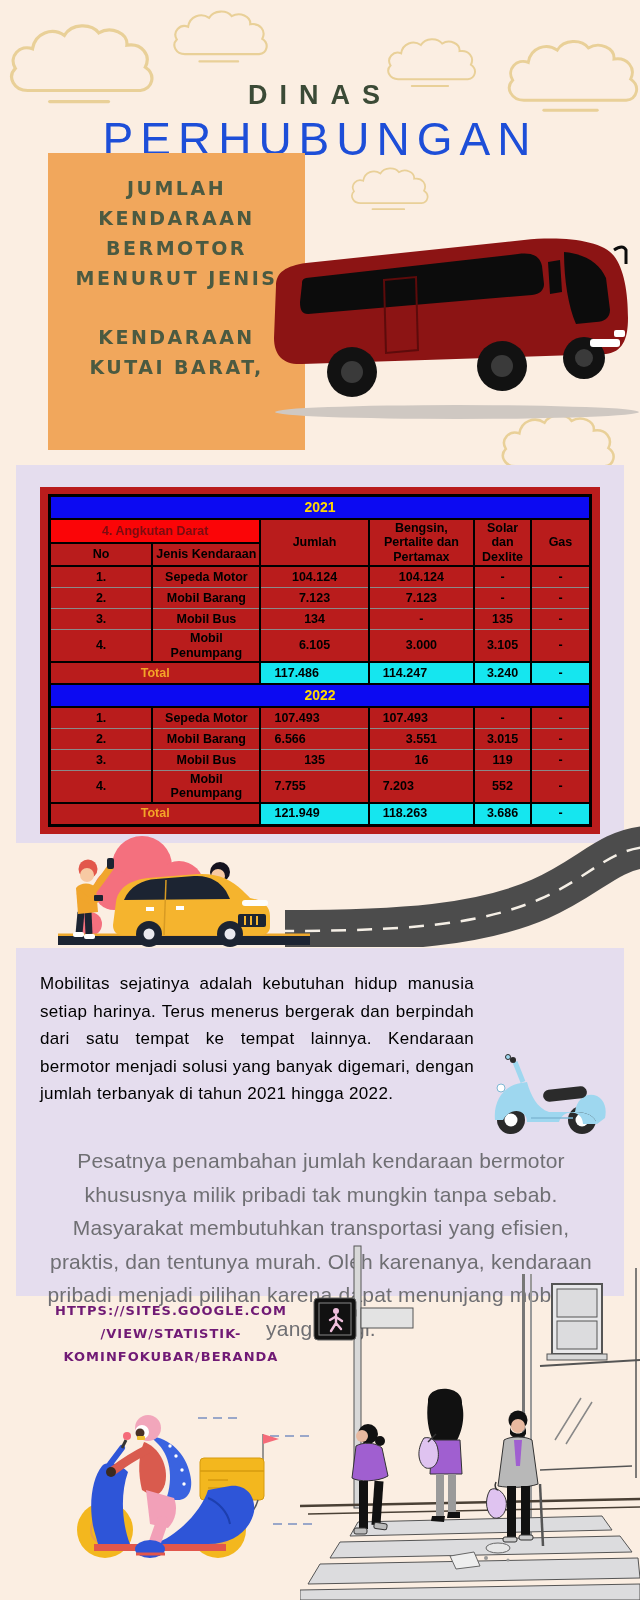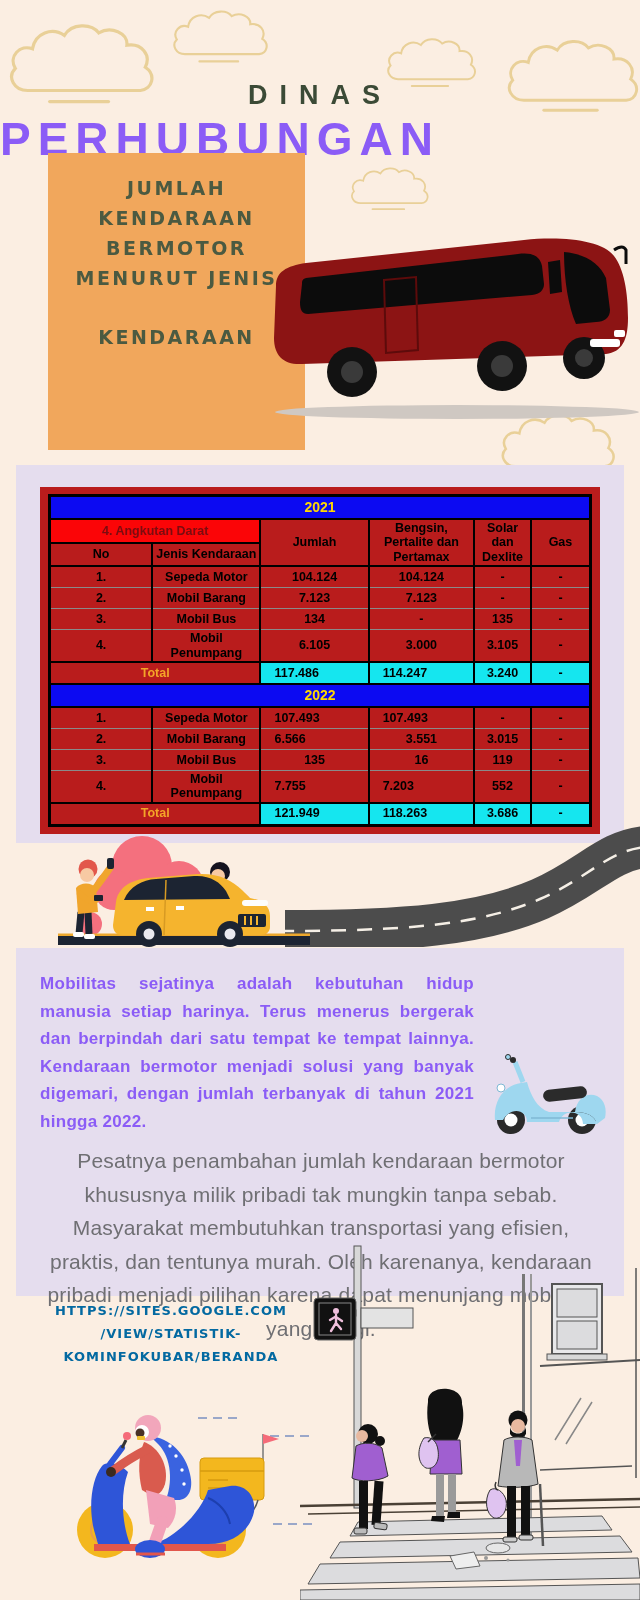--- a/index.html
+++ b/index.html
@@ -2,22 +2,22 @@
 <html><head>
 <meta charset="utf-8">
 <style>
   html,body{margin:0;padding:0;background:#d8d2cc;}
   .poster{position:relative;width:640px;height:1600px;background:#fbeee2;overflow:hidden;
           font-family:"Liberation Sans",sans-serif;}
   .cloud{position:absolute;color:#e9d098;}
   
   .title-dinas{position:absolute;top:80px;left:0;width:100%;text-align:center;
     font-size:27px;font-weight:bold;letter-spacing:12px;color:#3b4a36;}
-  .title-perhubungan{position:absolute;top:112px;left:0;width:100%;
-    font-size:46px;font-weight:bold;letter-spacing:7px;color:#8b5cf6;}
+  .title-perhubungan{position:absolute;top:112px;left:0;width:100%;text-align:center;
+    font-size:46px;font-weight:normal;letter-spacing:7px;color:#1d4ed8;}
   
   .info-box{position:absolute;left:48px;top:153px;width:257px;height:297px;background:#f1a75c;
     box-sizing:border-box;padding-top:20px;text-align:center;}
   .info-line{font-family:"DejaVu Sans",sans-serif;font-size:19px;font-weight:bold;
     letter-spacing:2.5px;color:#4b5a41;line-height:30px;}
   .info-gap{height:29px;}
   
   .table-panel{position:absolute;left:16px;top:465px;width:608px;height:378px;background:#e5ddee;}
   .table-card{position:absolute;left:40px;top:487px;width:560px;background:#b91c1c;
     box-sizing:border-box;padding:7px 8px;}
@@ -30,27 +30,27 @@
   .vt tr.yearbar td{background:#0c0af2;color:#ffd800;border:2px solid #000;font-size:14px;height:19px;}
   .vt td.redcell{background:#fb0507;color:#7a0c10;}
   .vt td.totallabel{color:#f4a428;}
   .vt td.cyan{background:#15e6ef;border:2px solid #000;}
   .vt td.al{text-align:left;padding-left:13px;}
   
   .abs{position:absolute;}
   
   .text-panel{position:absolute;left:16px;top:948px;width:608px;height:348px;background:#e5ddee;}
   .para1{position:absolute;left:40px;top:970px;width:434px;font-size:17px;line-height:1.62;
-    color:#8b5cf6;text-align:justify;letter-spacing:.3px;font-weight:bold;}
+    color:#000000;text-align:justify;letter-spacing:.3px;}
   .para2{position:absolute;left:38px;top:1144px;width:566px;font-size:21px;line-height:1.6;
     color:#6f6f73;text-align:center;letter-spacing:.2px;}
   
   .website{position:absolute;left:40px;top:1300px;width:262px;text-align:center;
     font-family:"DejaVu Sans",sans-serif;font-weight:bold;font-size:13px;letter-spacing:1px;
-    color:#0369a1;line-height:1.75;}
+    color:#701a75;line-height:1.75;}
 </style>
 </head>
 <body>
 
 <div class="poster">
 
   <svg width="0" height="0" style="position:absolute">
     <defs>
       <symbol id="cloud" viewBox="0 0 124 72">
         <path d="M16,56 C5,56 -1,45 6,38 C0,28 10,18 20,22 C22,9 36,4 46,11 C52,1 68,1 74,9 C84,3 98,9 97,19 C109,17 117,27 112,37 C121,43 118,55 108,56 L16,56" fill="none" stroke="currentColor" stroke-width="2.6" stroke-linecap="round"></path>
@@ -81,20 +81,21 @@
   <div class="title-dinas">DINAS</div>
   <div class="title-perhubungan">PERHUBUNGAN</div>
 
   <div class="info-box">
     <div class="info-line">JUMLAH</div>
     <div class="info-line">KENDARAAN</div>
     <div class="info-line">BERMOTOR</div>
     <div class="info-line">MENURUT JENIS</div>
     <div class="info-gap"></div>
     <div class="info-line">KENDARAAN</div>
+    <div class="info-line">KUTAI BARAT,</div>
   </div>
 
   <svg class="abs" style="left:262px;top:222px;width:378px;height:205px" viewBox="0 0 378 205">
     <ellipse cx="195" cy="190" rx="182" ry="7" fill="#cfc8c2"></ellipse>
     <path d="M14,64 C14,50 24,44 44,41 L262,18 C300,14 340,18 352,34 C362,47 366,70 366,96 C366,118 360,130 344,132 L40,142 C22,143 12,134 12,116 Z" fill="#8c1414"></path>
     <path d="M44,56 L256,32 C270,30 278,34 280,44 L282,62 C282,68 278,72 270,73 L46,92 C40,92 38,88 38,80 L40,62 C40,58 41,57 44,56 Z" fill="#0c0c0c"></path>
     <path d="M286,40 L298,38 L300,70 L288,72 Z" fill="#0c0c0c"></path>
     <path d="M302,30 C324,32 338,42 344,56 L348,88 C348,96 342,100 334,100 L314,102 C306,84 302,56 302,30 Z" fill="#0c0c0c"></path>
     <path d="M122,58 L154,55 L156,128 L124,131 Z" fill="none" stroke="#5d0b0b" stroke-width="2"></path>
     <path d="M352,28 C358,24 362,24 364,28 L364,42" fill="none" stroke="#0c0c0c" stroke-width="3"></path>

